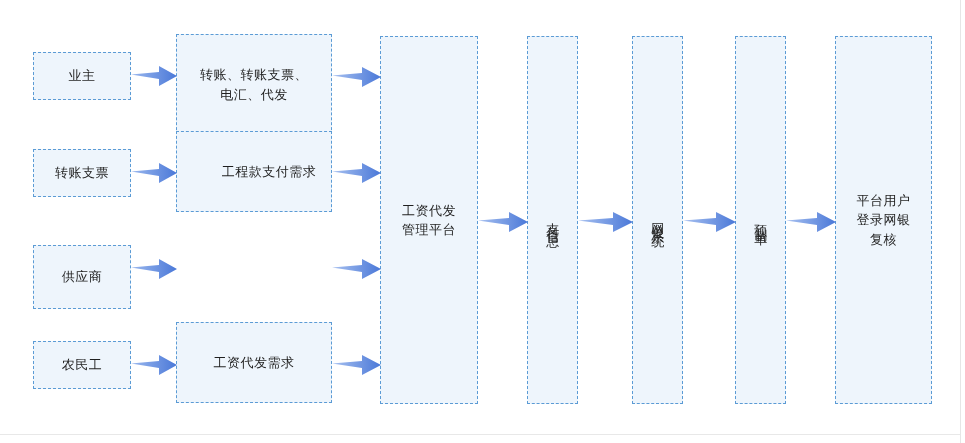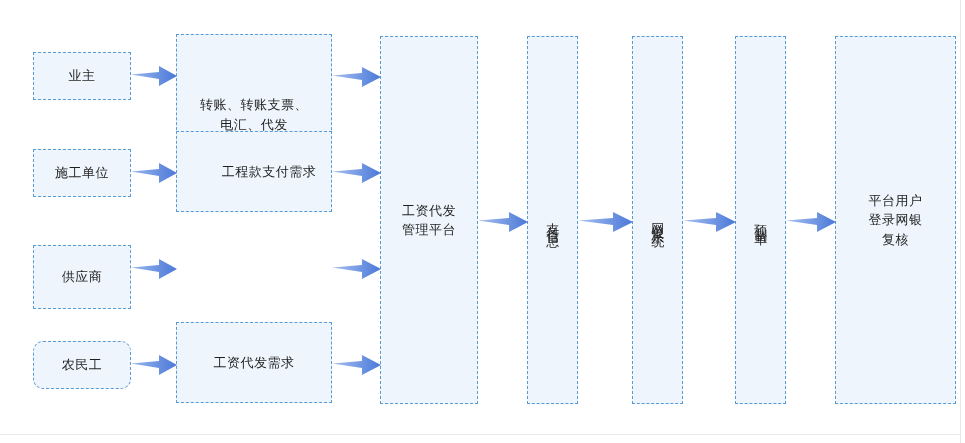--- a/index.html
+++ b/index.html
@@ -72,32 +72,32 @@
 </head>
 <body>
 
 <div id="canvas">
 
   <div class="node small" style="left:33px; top:52px; width:98px; height:48px;">
     <span class="label">业主</span>
   </div>
 
   <div class="node small" style="left:33px; top:149px; width:98px; height:48px;">
-    <span class="label">施工单位</span>
+    <span class="label">转账支票</span>
   </div>
 
   <div class="node small" style="left:33px; top:245px; width:98px; height:64px;">
     <span class="label">供应商</span>
   </div>
 
-  <div class="node small" style="left:33px; top:341px; width:98px; height:48px;border-radius:10px;">
+  <div class="node small" style="left:33px; top:341px; width:98px; height:48px;">
     <span class="label">农民工</span>
   </div>
 
-  <div class="node" style="left:176px; top:34px; width:156px; height:101px;align-items:flex-end;">
+  <div class="node" style="left:176px; top:34px; width:156px; height:101px;">
     <span class="label">转账、转账支票、
 电汇、代发</span>
   </div>
 
   <div class="node" style="left:176px; top:131px; width:156px; height:81px;padding-left:30px;">
     <span class="label">工程款支付需求</span>
   </div>
 
 
   <div class="node" style="left:380px; top:36px; width:98px; height:368px;">
@@ -114,21 +114,21 @@
   </div>
 
   <div class="node vertical" style="left:632px; top:36px; width:51px; height:368px;">
     <span class="label">网银系统</span>
   </div>
 
   <div class="node vertical" style="left:735px; top:36px; width:51px; height:368px;">
     <span class="label">预制单</span>
   </div>
 
-  <div class="node" style="left:835px; top:36px; width:121px; height:368px;">
+  <div class="node" style="left:835px; top:36px; width:97px; height:368px;">
     <span class="label">平台用户
 登录网银
 复核</span>
   </div>
 
   <svg class="arrow" style="left:131px; top:62px; width:46px; height:28px;" viewBox="0 0 46 28">
     <defs>
         <linearGradient id="g1" x1="0" y1="0" x2="1" y2="0">
       <stop offset="0" stop-color="#9bb8ee"></stop>
           <stop offset="1" stop-color="#4a78d8"></stop>

